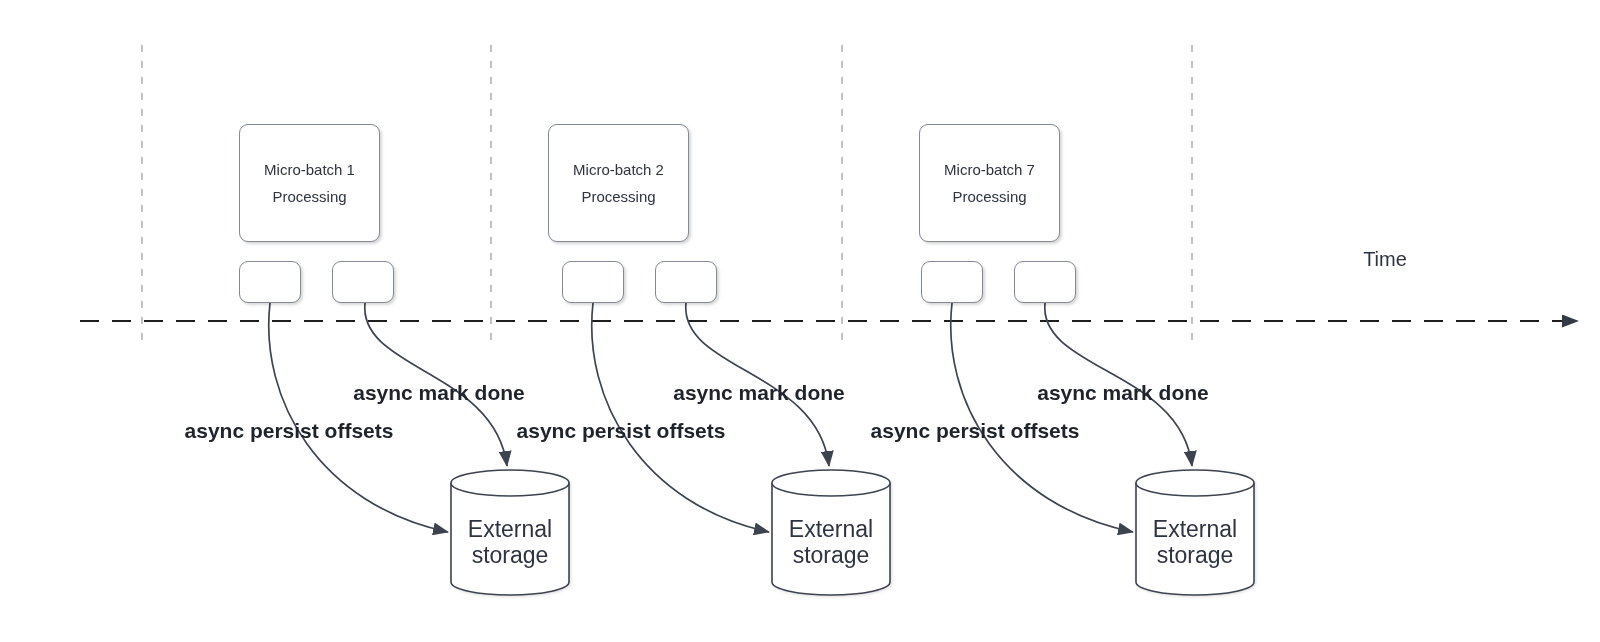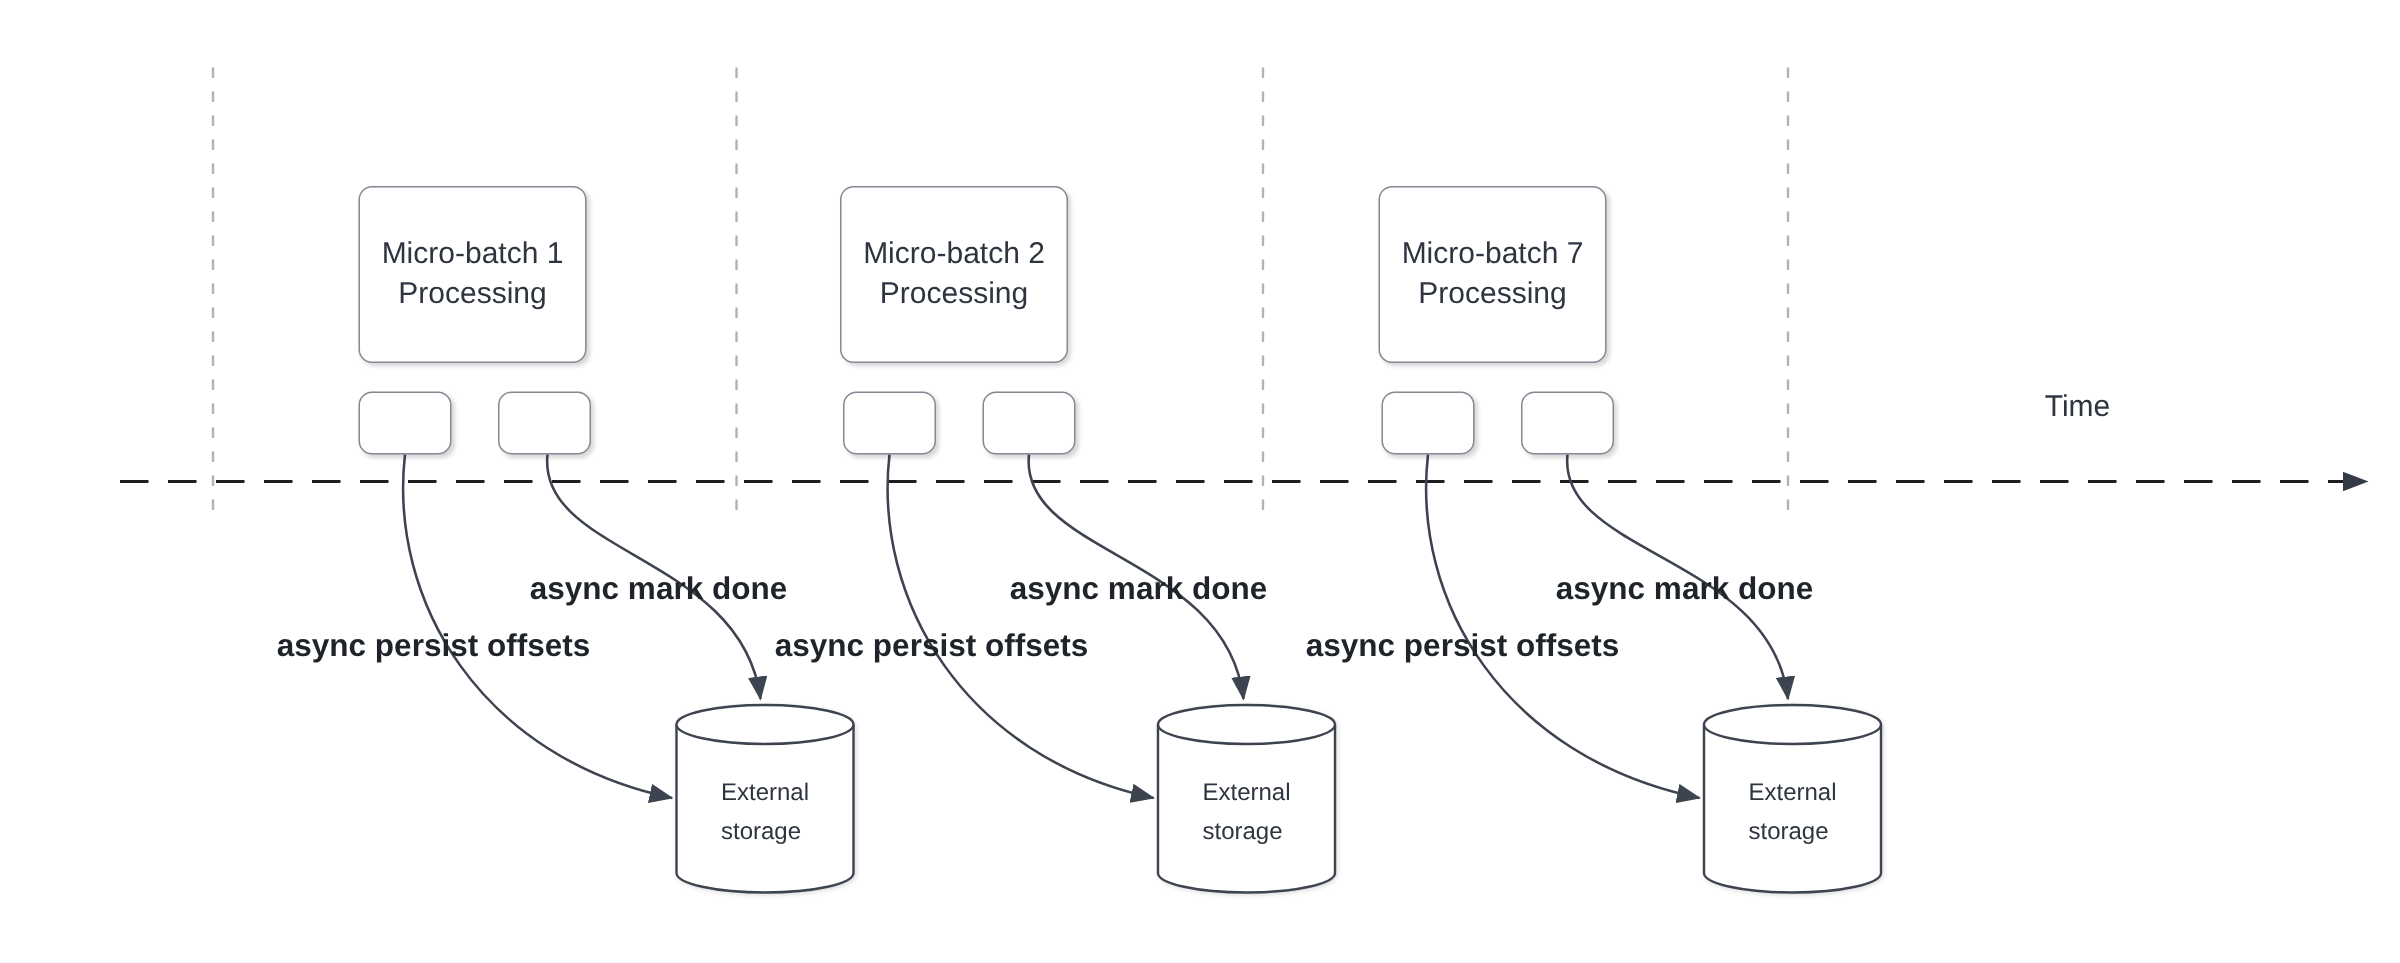--- a/index.html
+++ b/index.html
@@ -18,33 +18,33 @@
   .svg-layer {
     position: absolute;
     left: 0;
     top: 0;
     width: 1600px;
     height: 642px;
   }
   .proc-box {
     position: absolute;
     box-sizing: border-box;
-    width: 152px;
+    width: 141px;
     height: 118px;
     top: 124px;
     border: 1.6px solid #828a93;
     border-radius: 9px;
     background: #ffffff;
     box-shadow: 2px 2px 3px rgba(0,0,0,0.16);
     display: flex;
     flex-direction: column;
     align-items: center;
     justify-content: center;
     text-align: center;
-    font-size: 20px;
+    font-size: 15px;
     line-height: 27px;
     color: #2e3440;
   }
   .task-box {
     position: absolute;
     box-sizing: border-box;
     width: 62px;
     height: 42px;
     top: 261px;
     border: 1.6px solid #828a93;
@@ -56,28 +56,29 @@
     position: absolute;
     transform: translateX(-50%);
     white-space: nowrap;
     font-size: 21px;
     font-weight: bold;
     color: #1f242b;
   }
   .storage-label {
     position: absolute;
     transform: translateX(-50%);
-    font-size: 16px;
+    text-align: center;
+    font-size: 23px;
     line-height: 26px;
     color: #2e3440;
   }
   .time-label {
     position: absolute;
     left: 1385px;
-    top: 260px;
+    top: 248px;
     transform: translateX(-50%);
     font-size: 20px;
     color: #2e3440;
   }
   .cyl-shadow {
     filter: drop-shadow(1.5px 1.5px 1.5px rgba(0,0,0,0.14));
   }
 </style>
 </head>
 <body>
@@ -130,21 +131,21 @@
   </div>
   <div class="task-box" style="left:239px;"></div>
   <div class="task-box" style="left:332px;"></div>
   <div class="arrow-label" style="left:289px; top:419px;">async persist offsets</div>
   <div class="arrow-label" style="left:439px; top:381px;">async mark done</div>
   <div class="storage-label" style="left:510px; top:516px;">
     <div>External</div>
     <div>storage</div>
   </div>
 
-  <div class="proc-box" style="left:560px;">
+  <div class="proc-box" style="left:548px;">
     <span>Micro-batch 2</span>
     <span>Processing</span>
   </div>
   <div class="task-box" style="left:562px;"></div>
   <div class="task-box" style="left:655px;"></div>
   <div class="arrow-label" style="left:621px; top:419px;">async persist offsets</div>
   <div class="arrow-label" style="left:759px; top:381px;">async mark done</div>
   <div class="storage-label" style="left:831px; top:516px;">
     <div>External</div>
     <div>storage</div>

